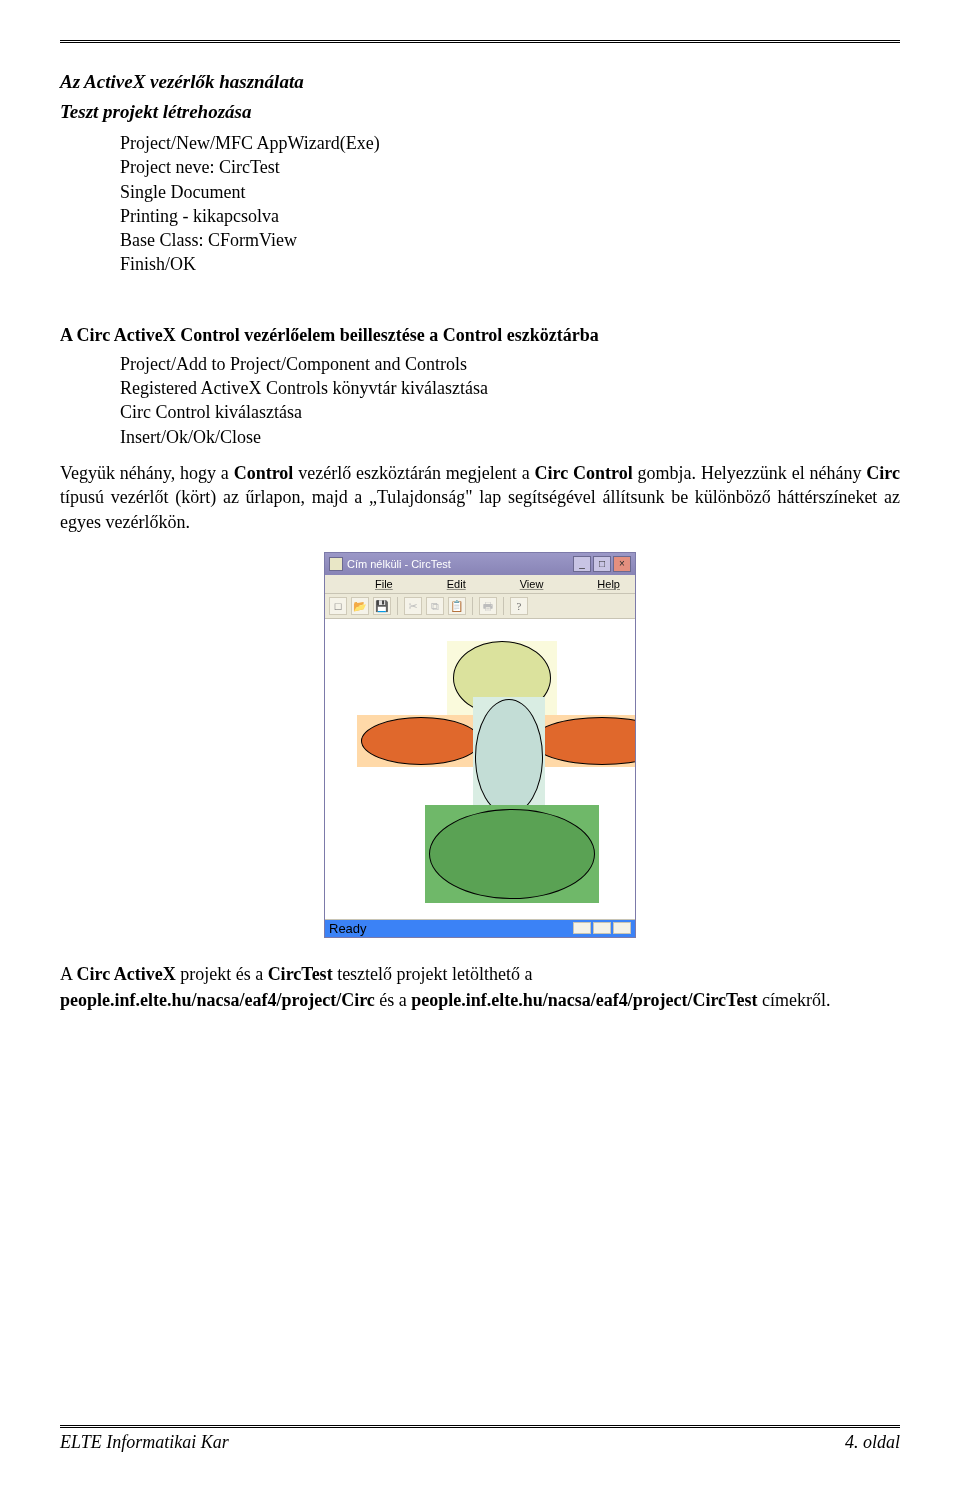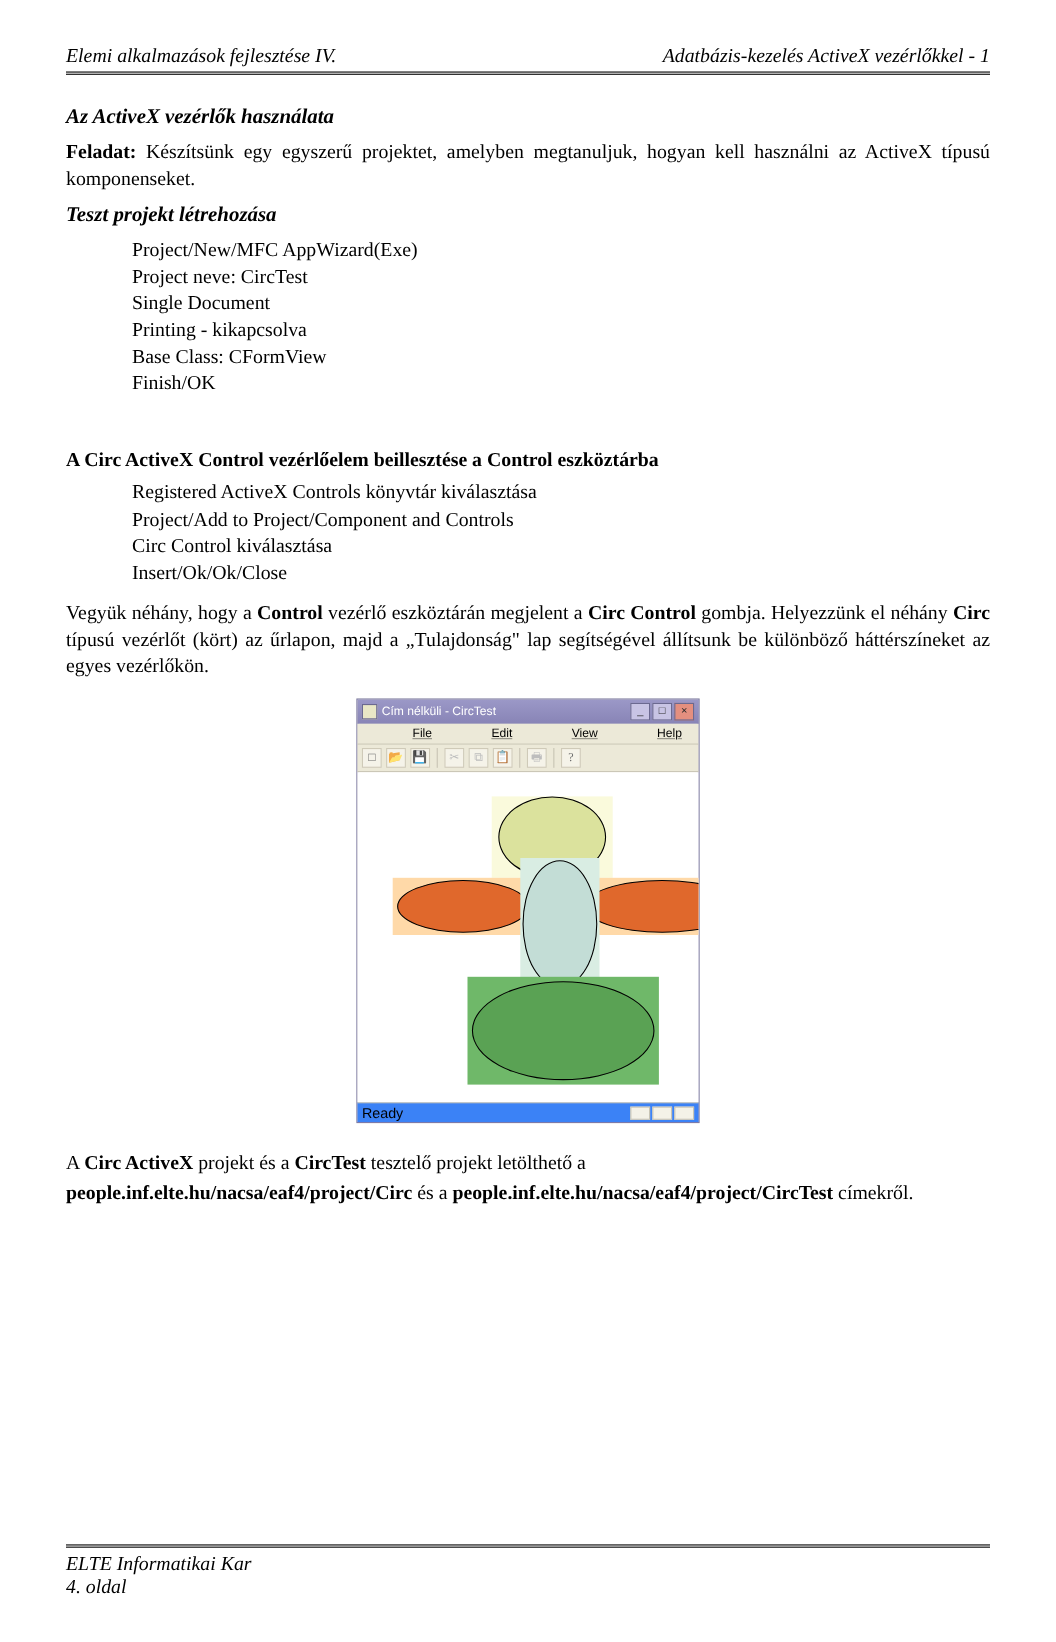--- a/index.html
+++ b/index.html
@@ -31,21 +31,20 @@
     border-top: 3px double #000;
     height: 3px;
     margin-top: 30px;
   }
   .ftr-row {
     display: flex;
     justify-content: space-between;
     font-style: italic;
     font-size: 18px;
     padding-top: 4px;
-    flex-direction: column;
   }
   .section-heading {
     font-style: italic;
     font-weight: bold;
     font-size: 19px;
     margin-bottom: 8px;
   }
   .para {
     font-size: 18px;
     line-height: 1.35;
@@ -162,48 +161,41 @@
     bottom: 40px;
     left: 60px;
     right: 60px;
   }
 </style>
 </head>
 <body>
 
 <div class="page">
 
-  <div class="hdr-row">
-    <span>Elemi alkalmazások fejlesztése IV.</span>
-    <span>Adatbázis-kezelés ActiveX vezérlőkkel - 1</span>
-  </div>
   <div class="hdr-rule"></div>
 
   <div class="section-heading">Az ActiveX vezérlők használata</div>
 
-  <p class="para">
-    <span class="bold">Feladat:</span><span> Készítsünk egy egyszerű projektet, amelyben megtanuljuk, hogyan kell használni az ActiveX típusú komponenseket.</span>
-  </p>
 
   <div class="section-heading">Teszt projekt létrehozása</div>
 
   <div class="indent-block">
     <div>Project/New/MFC AppWizard(Exe)</div>
     <div>Project neve: CircTest</div>
     <div>Single Document</div>
     <div>Printing - kikapcsolva</div>
     <div>Base Class: CFormView</div>
     <div>Finish/OK</div>
   </div>
 
   <div class="sub-heading">A Circ ActiveX Control vezérlőelem beillesztése a Control eszköztárba</div>
 
   <div class="indent-block">
+    <div>Project/Add to Project/Component and Controls</div>
     <div>Registered ActiveX Controls könyvtár kiválasztása</div>
-    <div>Project/Add to Project/Component and Controls</div>
     <div>Circ Control kiválasztása</div>
     <div>Insert/Ok/Ok/Close</div>
   </div>
 
   <p class="para">
     <span>Vegyük néhány, hogy a </span><span class="bold">Control</span><span> vezérlő eszköztárán megjelent a </span><span class="bold">Circ Control</span><span> gombja. Helyezzünk el néhány </span><span class="bold">Circ</span><span> típusú vezérlőt (kört) az űrlapon, majd a „Tulajdonság" lap segítségével állítsunk be különböző háttérszíneket az egyes vezérlőkön.</span>
   </p>
 
   <div class="win-wrap">
     <div class="titlebar">

